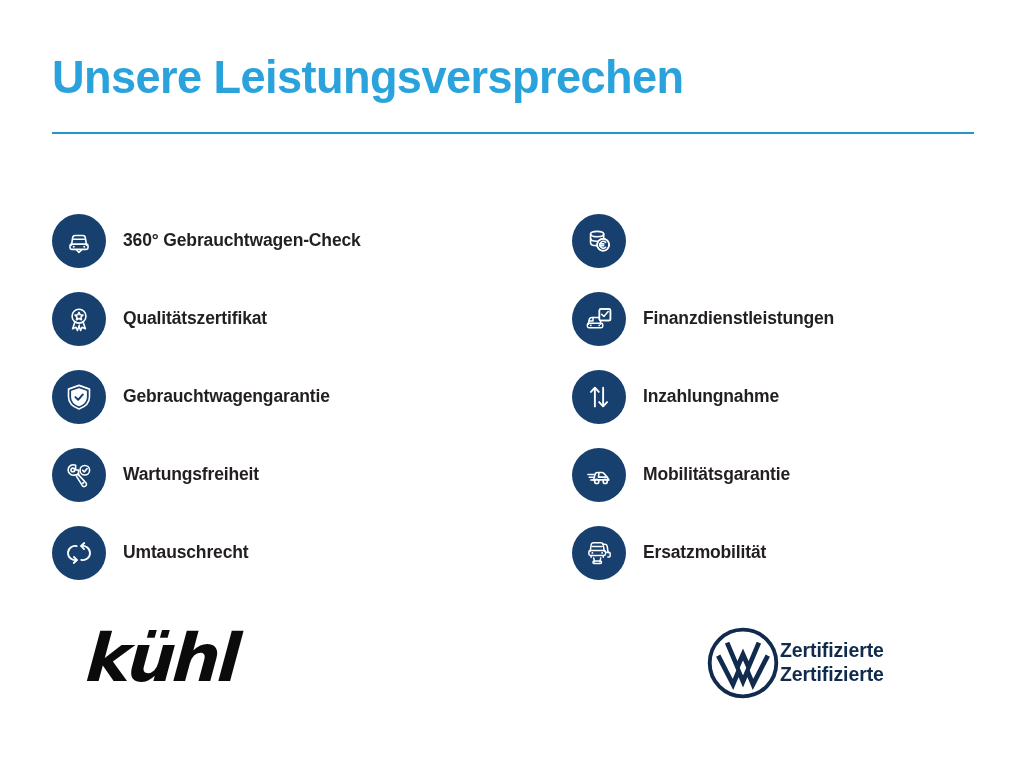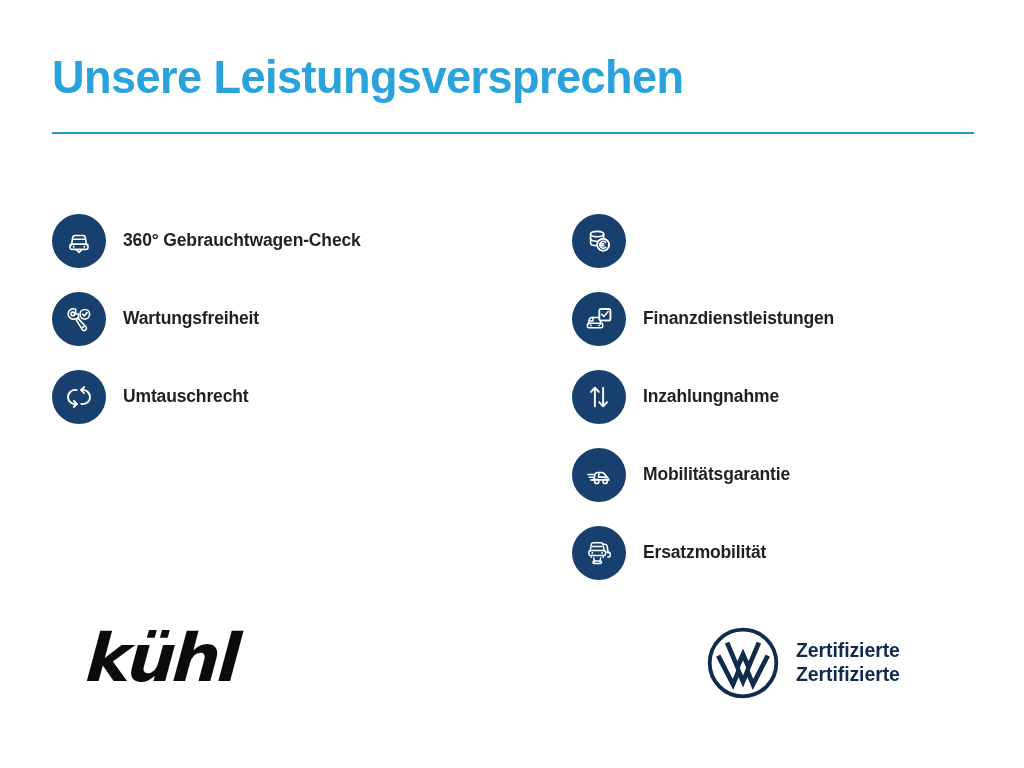--- a/index.html
+++ b/index.html
@@ -120,21 +120,21 @@
     transform-origin: left bottom;
     font-family: "DejaVu Sans", sans-serif;
   }
 
   .vw-block {
     position: absolute;
     left: 706px;
     top: 18px;
     display: flex;
     align-items: center;
-    gap: 16px;
+    gap: 0;
   }
   .vw-mark {
     width: 74px;
     height: 74px;
     display: block;
   }
   .vw-text {
     font-size: 19.5px;
     font-weight: 700;
     color: #102B4E;
@@ -162,21 +162,42 @@
             <rect x="6.4" y="19.3" width="19.2" height="5.6" rx="1.8"></rect>
             <path d="M10.3 14.1 L21.7 14.1"></path>
             <circle cx="10.4" cy="22.1" r="1.05" fill="#ffffff" stroke="none"></circle>
             <circle cx="21.6" cy="22.1" r="1.05" fill="#ffffff" stroke="none"></circle>
             <path d="M13.3 25.4 L15.9 28.2 L18.7 25.4"></path>
           </svg>
         </div>
         <div class="benefit-label">360° Gebrauchtwagen-Check</div>
       </div>
 
-
+      <div class="benefit-row">
+        <div class="benefit-icon">
+          <svg viewBox="0 0 32 32" fill="none" stroke="#ffffff" stroke-width="1.7" stroke-linecap="round" stroke-linejoin="round">
+            <circle cx="16" cy="13" r="7.4"></circle>
+            <path d="M16 8.9 L17.3 11.5 L20.2 11.9 L18.1 13.9 L18.6 16.8 L16 15.4 L13.4 16.8 L13.9 13.9 L11.8 11.9 L14.7 11.5 Z"></path>
+            <path d="M11.6 19.2 L9.2 26.4 L12.8 24.9 L14.3 28.2 L16.4 22.6"></path>
+            <path d="M20.4 19.2 L22.8 26.4 L19.2 24.9 L17.7 28.2 L16.4 24.6"></path>
+          </svg>
+        </div>
+        <div class="benefit-label">Qualitätszertifikat</div>
+      </div>
+
+      <div class="benefit-row">
+        <div class="benefit-icon">
+          <svg viewBox="0 0 32 32" fill="none" stroke="#ffffff" stroke-width="1.7" stroke-linecap="round" stroke-linejoin="round">
+            <path d="M16 3.6 L27.2 7.6 L27.2 15.8 C27.2 22 22.4 26.6 16 28.8 C9.6 26.6 4.8 22 4.8 15.8 L4.8 7.6 Z"></path>
+            <path d="M16 7.2 L23.8 10 L23.8 15.9 C23.8 20.3 20.5 23.6 16 25.3 C11.5 23.6 8.2 20.3 8.2 15.9 L8.2 10 Z" fill="#ffffff" stroke="#ffffff" stroke-width="1.2"></path>
+            <path d="M12.2 16.1 L15.1 19 L20.1 13.3" stroke="#17406E" stroke-width="2.1"></path>
+          </svg>
+        </div>
+        <div class="benefit-label">Gebrauchtwagengarantie</div>
+      </div>
 
       <div class="benefit-row">
         <div class="benefit-icon">
           <svg viewBox="0 0 32 32" fill="none" stroke="#ffffff" stroke-width="1.7" stroke-linecap="round" stroke-linejoin="round">
             <path d="M12.4 5.6 A5.6 5.6 0 1 0 12.4 15.7 L15.5 15.7 L15.5 10.6 L12.4 10.6 Z"></path>
             <circle cx="9.4" cy="10.6" r="1.9"></circle>
             <path d="M14.6 14.8 L22.6 23.6 A2.5 2.5 0 1 1 19.1 26.6 L13.0 17.0"></path>
             <circle cx="20.4" cy="24.6" r="1.2" fill="#ffffff" stroke="none"></circle>
             <circle cx="22.2" cy="10.9" r="5.1"></circle>
             <path d="M19.9 10.9 L21.6 12.7 L24.6 9.2"></path>

